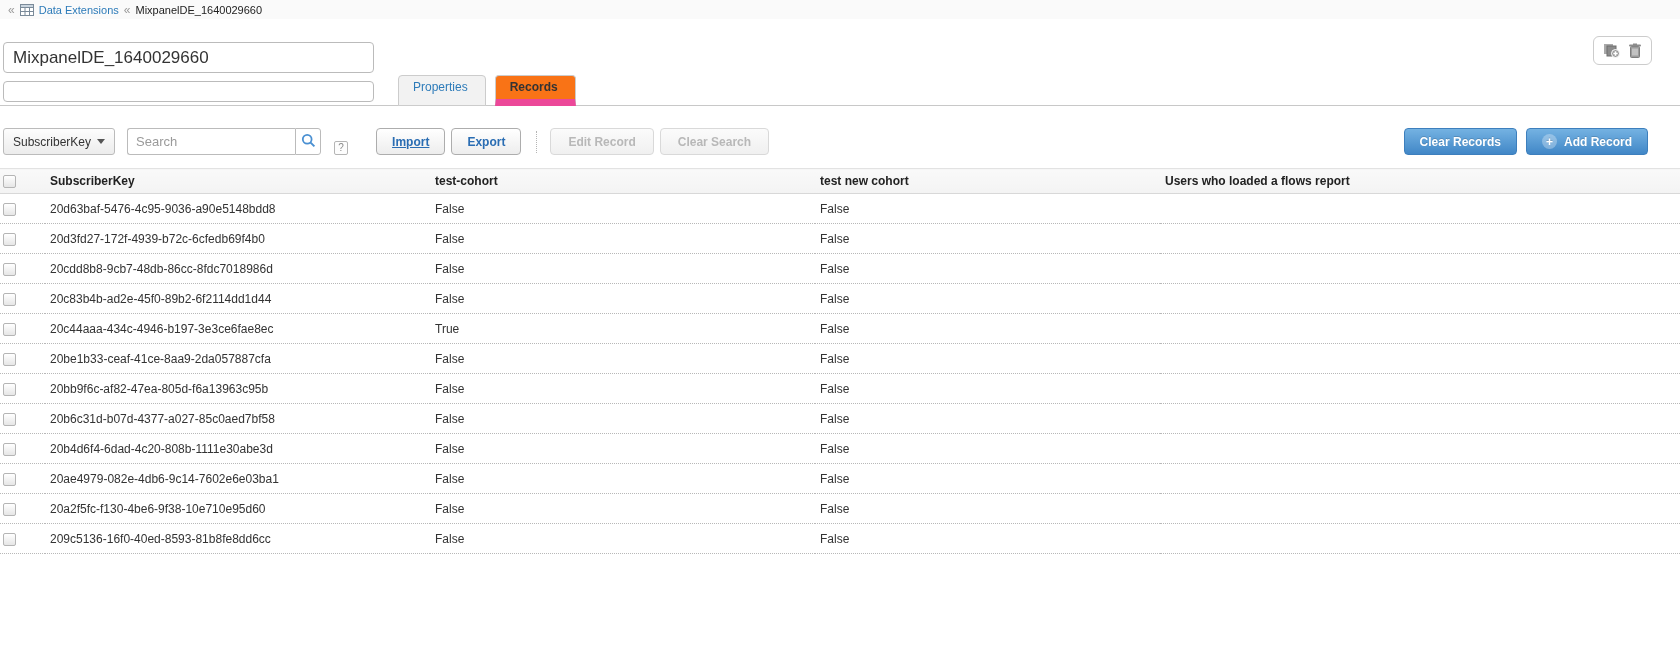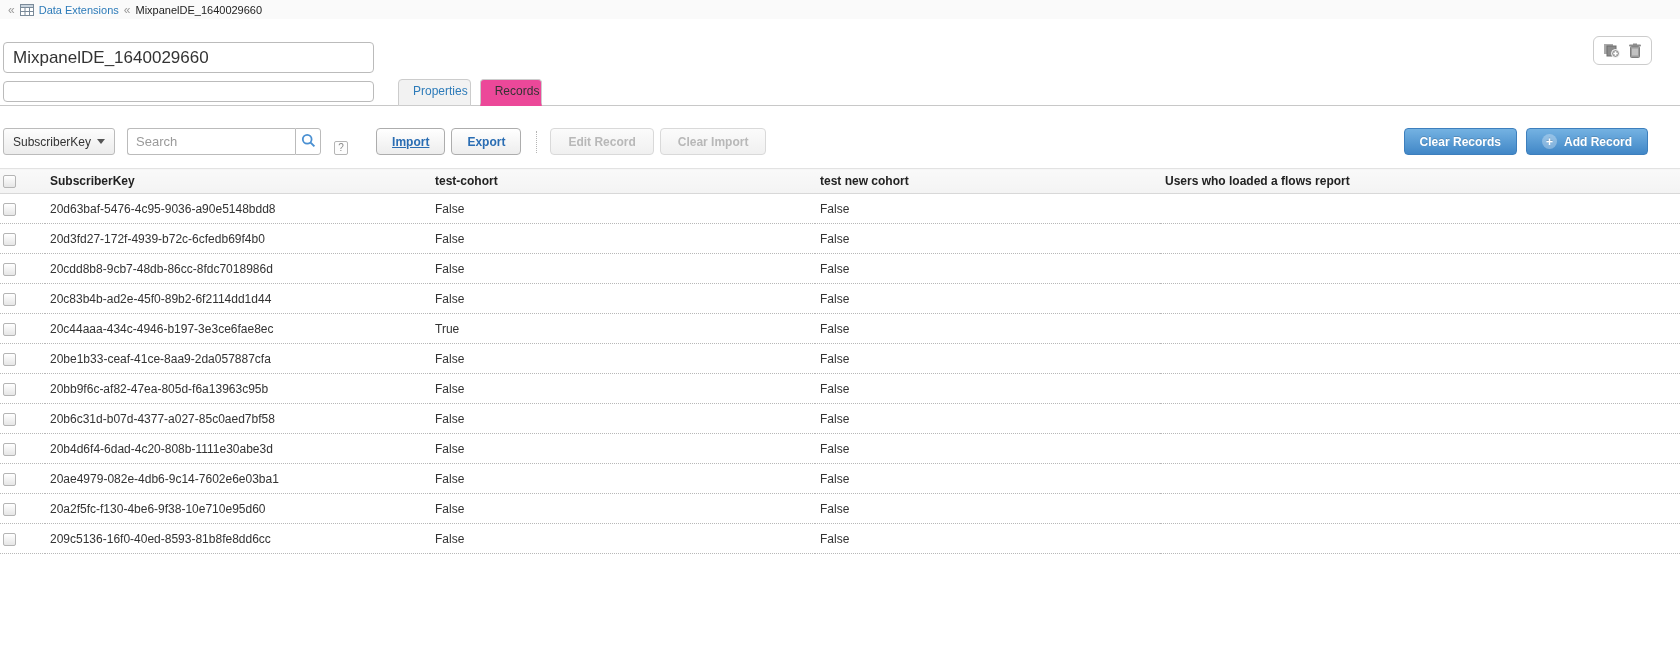--- a/index.html
+++ b/index.html
@@ -20,23 +20,23 @@
     border: 1px solid #bbb; border-radius: 4px; font-size: 17px; color: #333;
     padding: 0 9px; font-family: "Liberation Sans", sans-serif; outline: none; }
   .desc-input { position: absolute; left: 3px; top: 62px; width: 371px; height: 21px;
     border: 1px solid #bbb; border-radius: 4px; font-size: 12px; color: #333;
     padding: 0 7px; font-family: "Liberation Sans", sans-serif; outline: none; }
   .header-actions { position: absolute; right: 28px; top: 17px; border: 1px solid #ccc;
     border-radius: 6px; background: #fff; padding: 6px 9px; display: flex; gap: 8px; align-items: center; }
   .header-actions svg { display: block; }
 
   .tabbar { position: absolute; left: 398px; bottom: -1px; display: flex; gap: 9px; }
-  .tab { font-size: 12px; padding: 4px 2px 5px 14px; border: 1px solid #ccc;
+  .tab { font-size: 12px; padding: 4px 17px 5px 14px; border: 1px solid #ccc;
     border-radius: 4px 4px 0 0; background: #f2f2f2; color: #2d7bb9; cursor: pointer; }
-  .tab.active { background: #ec4899; color: #333; border-bottom: 3px solid #ec4899; }
+  .tab.active { background: #f97316; color: #333; border-bottom: 7px solid #ec4899; font-weight: bold; }
 
   
   .toolbar { display: flex; align-items: center; padding: 22px 32px 13px 3px; gap: 6px; background: #fff; }
   .dd-btn { display: inline-flex; align-items: center; gap: 6px; height: 27px; padding: 0 9px;
     border: 1px solid #bbb; border-radius: 3px; background: linear-gradient(#fdfdfd,#ececec);
     font-size: 12px; color: #333; cursor: pointer; }
   .dd-caret { width: 0; height: 0; border-left: 4px solid transparent; border-right: 4px solid transparent;
     border-top: 5px solid #555; }
   .search-wrap { display: flex; align-items: stretch; margin-left: 6px; }
   .search-input { width: 168px; height: 27px; border: 1px solid #bbb; border-right: none;
@@ -136,21 +136,21 @@
             <line x1="9.6" y1="9.6" x2="13.4" y2="13.4" stroke="#4a90d2" stroke-width="2"></line>
           </svg>
       </span>
     </button>
   </span>
   <span class="help-box">?</span>
   <button class="btn btn-light btn-import">Import</button>
   <button class="btn btn-light">Export</button>
   <span class="v-sep"></span>
   <button class="btn btn-disabled">Edit Record</button>
-  <button class="btn btn-disabled">Clear Import</button>
+  <button class="btn btn-disabled">Clear Search</button>
   <span class="toolbar-right">
     <button class="btn btn-blue">Clear Records</button>
     <button class="btn btn-blue">
       <span class="plus-circle">+</span>
       <span>Add Record</span>
     </button>
   </span>
 </div>
 
 <table class="records">

